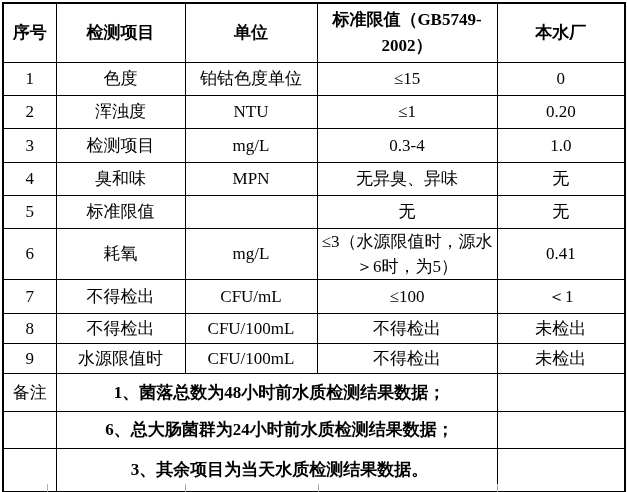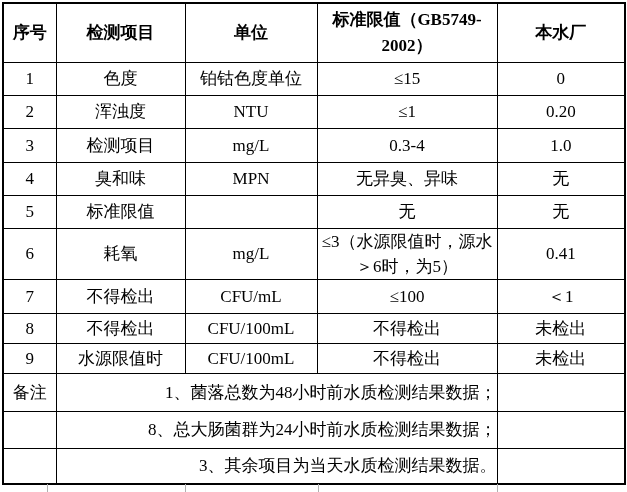--- a/index.html
+++ b/index.html
@@ -35,22 +35,23 @@
     vertical-align: middle;
     font-size: 17px;
     line-height: 25px;
     overflow: hidden;
   }
   table.wq th {
     font-weight: bold;
     line-height: 26px;
   }
   table.wq td.note-text {
-    text-align: right;
+    text-align: center;
     padding-left: 6px;
+    font-weight: bold;
   }
   
   .stub {
     position: absolute;
     top: 484px;
     width: 1px;
     height: 8px;
     background: #b0b0b0;
   }
 </style>
@@ -140,24 +141,24 @@
         <td>不得检出</td>
         <td>未检出</td>
       </tr>
       <tr style="height:38px">
         <td>备注</td>
         <td class="note-text" colspan="3">1、菌落总数为48小时前水质检测结果数据；</td>
         <td></td>
       </tr>
       <tr style="height:37px">
         <td></td>
-        <td class="note-text" colspan="3">8、总大肠菌群为24小时前水质检测结果数据；</td>
+        <td class="note-text" colspan="3">6、总大肠菌群为24小时前水质检测结果数据；</td>
         <td></td>
       </tr>
-      <tr style="height:36px">
+      <tr style="height:44px">
         <td></td>
         <td class="note-text" colspan="3">3、其余项目为当天水质检测结果数据。</td>
         <td></td>
       </tr>
     </tbody>
   </table>
 
   <div class="stub" style="left:47px"></div>
   <div class="stub" style="left:185px"></div>
   <div class="stub" style="left:318px"></div>

